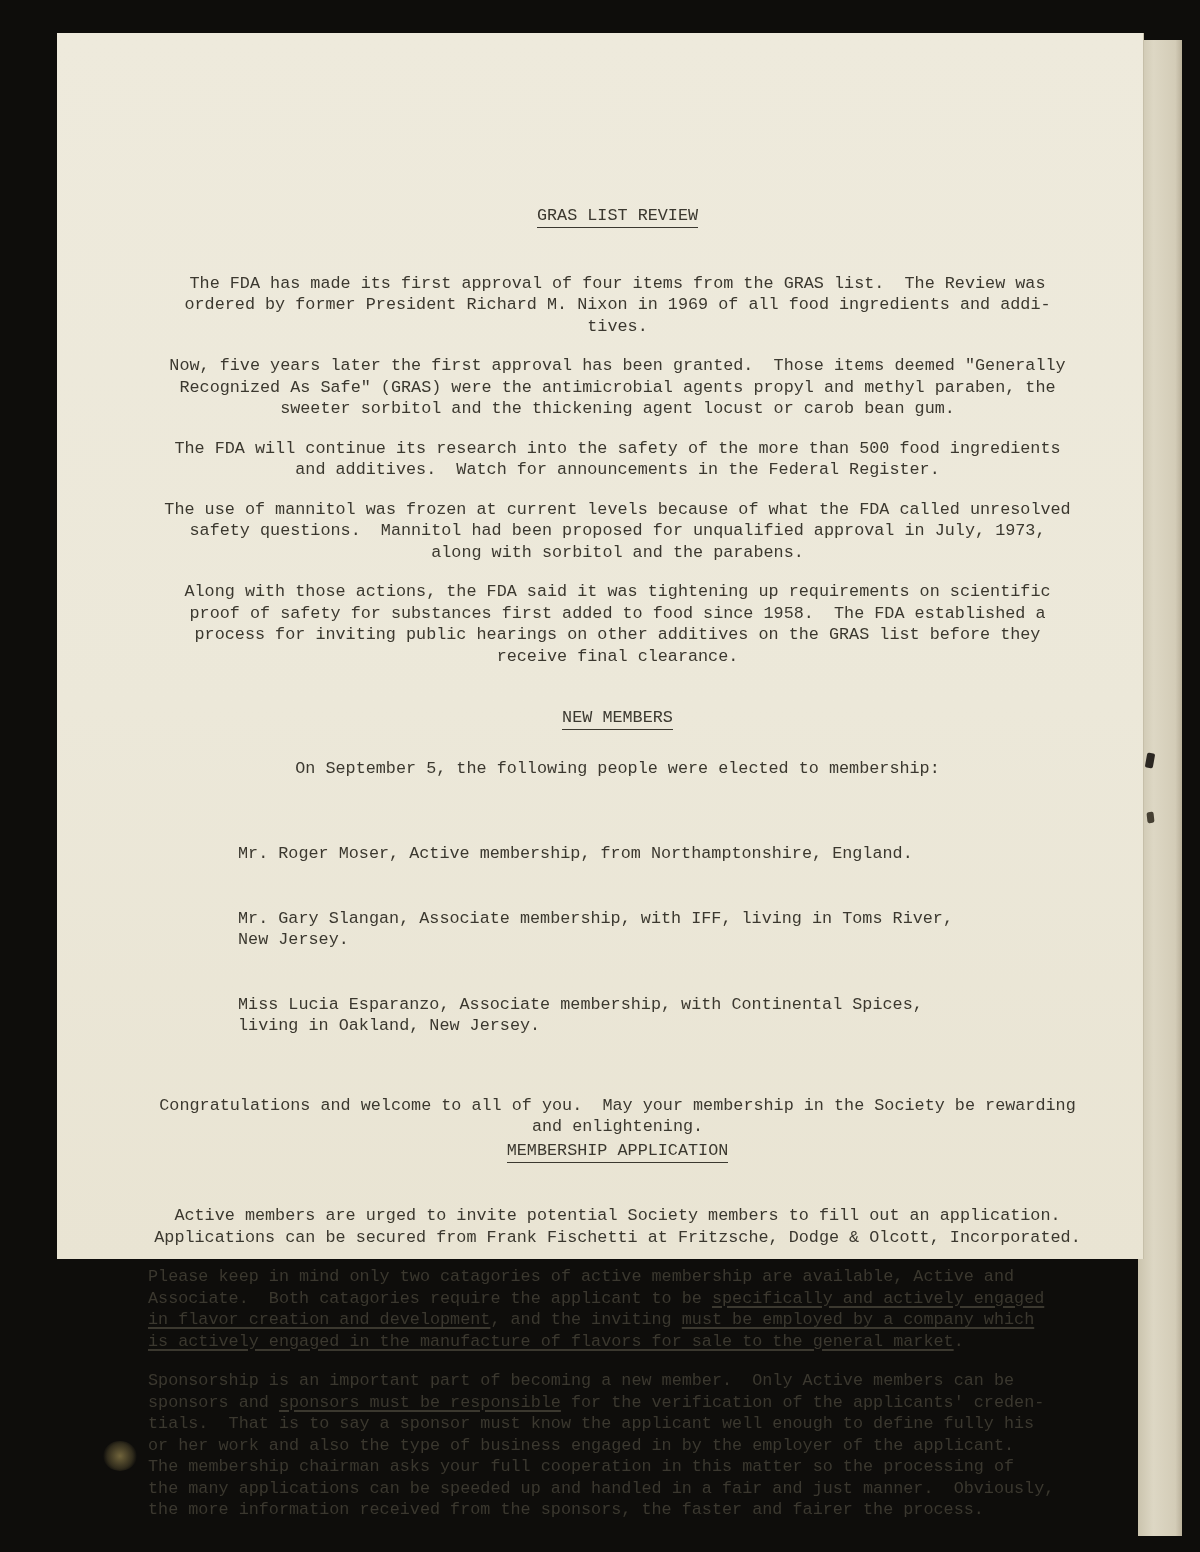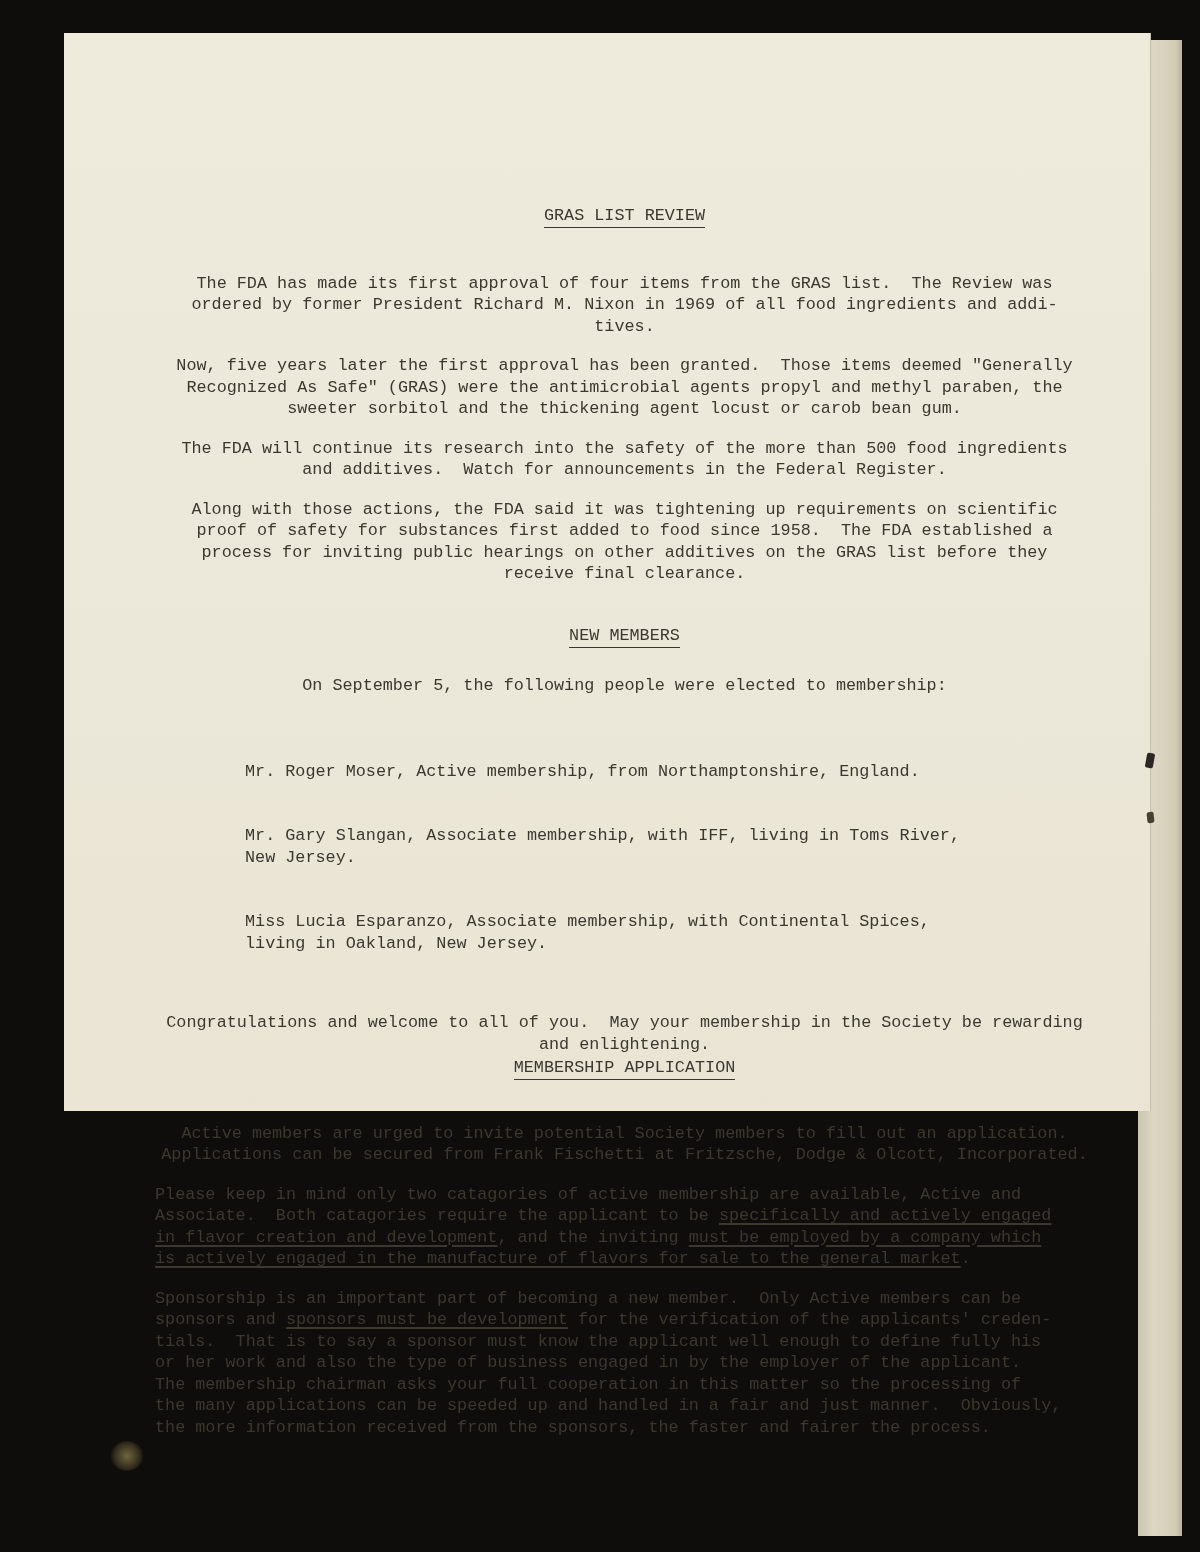--- a/index.html
+++ b/index.html
@@ -17,24 +17,24 @@
   .underlay-page {
     position: absolute;
     left: 1138px;
     top: 40px;
     width: 44px;
     height: 1496px;
     background: linear-gradient(90deg, #cbc4ae 0%, #ddd7c4 35%, #d3ccb7 85%, #b9b09a 100%);
   }
   .paper {
     position: absolute;
-    left: 64px;
+    left: 57px;
     top: 33px;
     width: 1086px;
-    height: 1078px;
+    height: 1226px;
     background: linear-gradient(180deg, #eeeadc 0%, #ece8d9 55%, #e9e4d3 100%);
     border-right: 1px solid #c6bfa9;
   }
   .content {
     position: relative;
     padding: 172px 56px 0 91px;
     color: #3b382f;
     font-size: 16.8px;
     line-height: 21.5px;
   }
@@ -113,20 +113,23 @@
     <h2 class="section-title title-gras"><span class="t">GRAS LIST REVIEW</span></h2>
 
     <p class="para">The FDA has made its first approval of four items from the GRAS list.  The Review was
 ordered by former President Richard M. Nixon in 1969 of all food ingredients and addi-
 tives.</p>
     <p class="para">Now, five years later the first approval has been granted.  Those items deemed "Generally
 Recognized As Safe" (GRAS) were the antimicrobial agents propyl and methyl paraben, the
 sweeter sorbitol and the thickening agent locust or carob bean gum.</p>
     <p class="para">The FDA will continue its research into the safety of the more than 500 food ingredients
 and additives.  Watch for announcements in the Federal Register.</p>
+    <p class="para">The use of mannitol was frozen at current levels because of what the FDA called unresolved
+safety questions.  Mannitol had been proposed for unqualified approval in July, 1973,
+along with sorbitol and the parabens.</p>
     <p class="para" style="margin-bottom:0;">Along with those actions, the FDA said it was tightening up requirements on scientific
 proof of safety for substances first added to food since 1958.  The FDA established a
 process for inviting public hearings on other additives on the GRAS list before they
 receive final clearance.</p>
 
     <h2 class="section-title title-new-members"><span class="t">NEW MEMBERS</span></h2>
 
     <p class="para intro">On September 5, the following people were elected to membership:</p>
 
     <div class="member-list">
@@ -144,21 +147,21 @@
 
     <p class="para">Active members are urged to invite potential Society members to fill out an application.
 Applications can be secured from Frank Fischetti at Fritzsche, Dodge &amp; Olcott, Incorporated.</p>
 
     <p class="seg-para"><span>Please keep in mind only two catagories of active membership are available, Active and
 Associate.  Both catagories require the applicant to be </span><span class="u">specifically and actively engaged
 in flavor creation and development</span><span>, and the inviting </span><span class="u">must be employed by a company which
 is actively engaged in the manufacture of flavors for sale to the general market</span><span>.</span></p>
 
     <p class="seg-para last"><span>Sponsorship is an important part of becoming a new member.  Only Active members can be
-sponsors and </span><span class="u">sponsors must be development</span><span> for the verification of the applicants' creden-
+sponsors and </span><span class="u">sponsors must be responsible</span><span> for the verification of the applicants' creden-
 tials.  That is to say a sponsor must know the applicant well enough to define fully his
 or her work and also the type of business engaged in by the employer of the applicant.
 The membership chairman asks your full cooperation in this matter so the processing of
 the many applications can be speeded up and handled in a fair and just manner.  Obviously,
 the more information received from the sponsors, the faster and fairer the process.</span></p>
 
   </div>
   <div class="stain"></div>
 </div>
 

